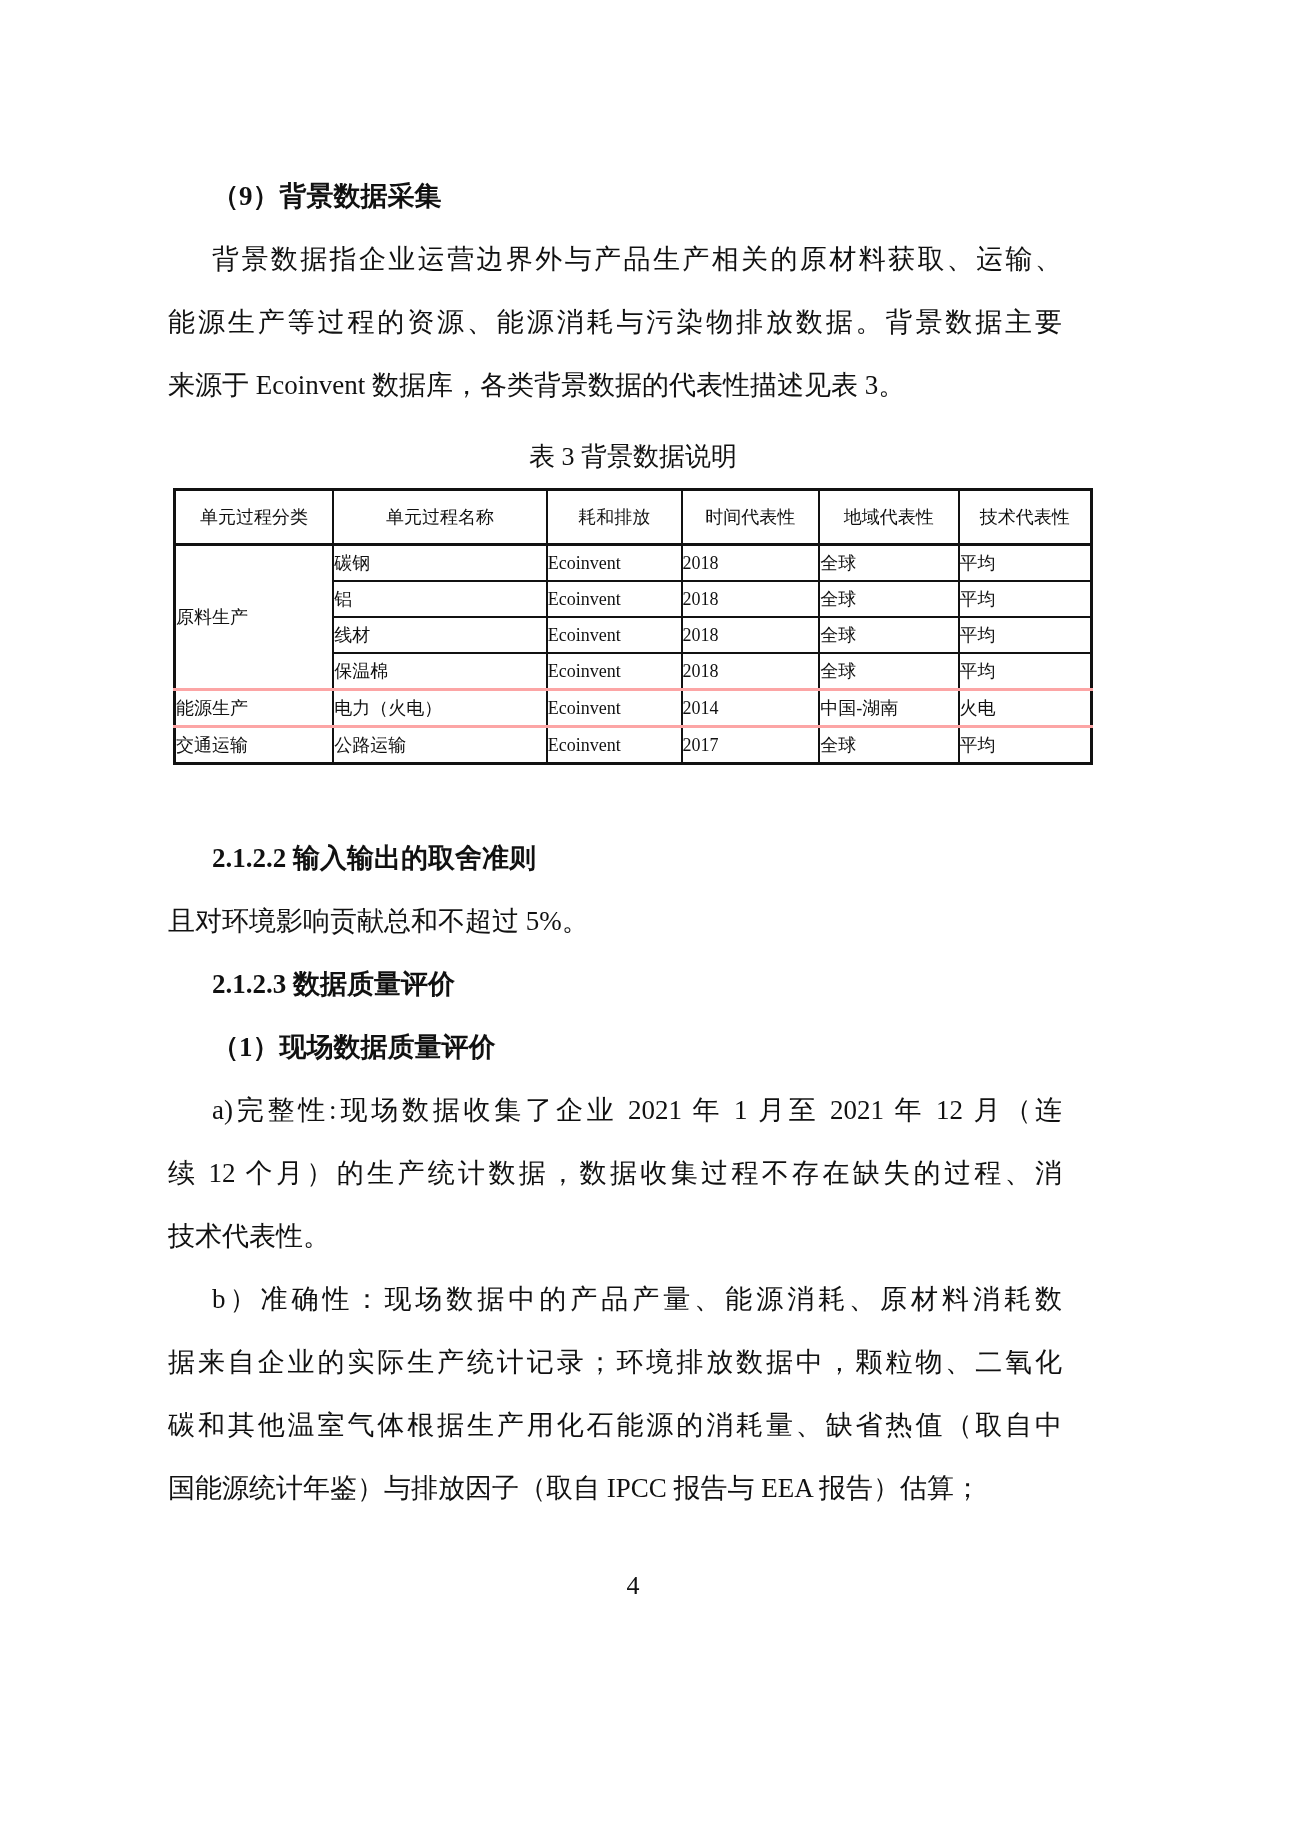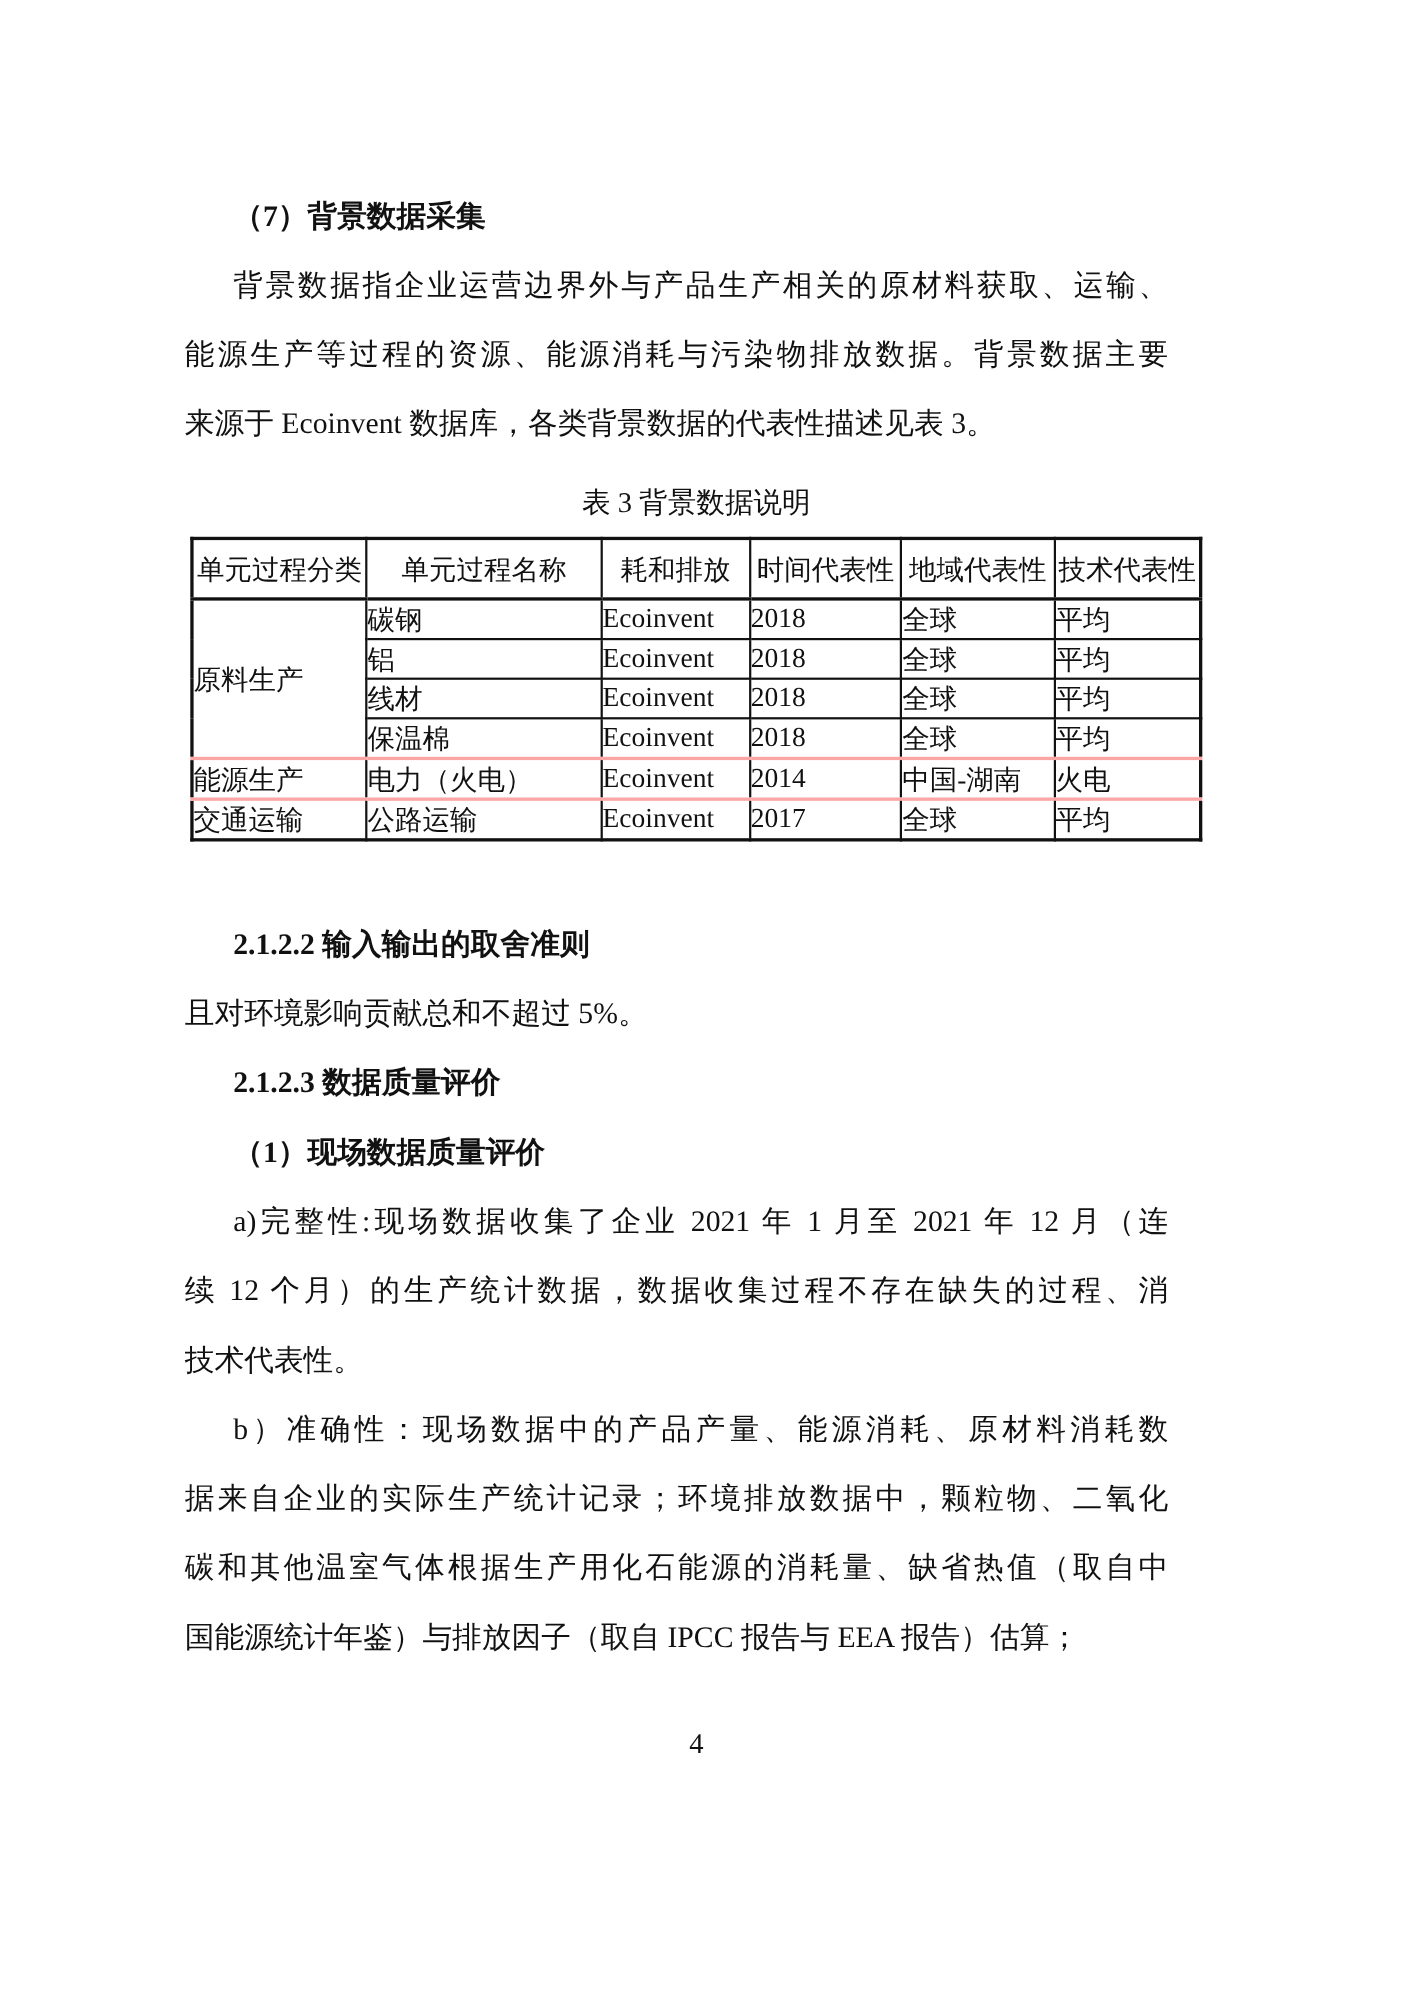--- a/index.html
+++ b/index.html
@@ -50,21 +50,21 @@
   table.bgtable {
     border-collapse: collapse;
     table-layout: fixed;
     width: 920px;
     margin-left: 5px;
     border: 3px solid #111;
   }
   table.bgtable th, table.bgtable td {
     border: 2px solid #111;
     vertical-align: middle;
-    font-size: 25px;
+    font-size: 18px;
     font-weight: normal;
     padding: 0;
     overflow: hidden;
   }
   table.bgtable thead th {
     height: 52px;
     border-bottom: 3px solid #111;
   }
   table.bgtable tbody td { height: 34px; }
   table.bgtable tr.group-start td { border-top: 3px solid #fca5a5; }
@@ -78,21 +78,21 @@
     font-size: 26px;
   }
 </style>
 </head>
 <body>
 
 <div class="page">
 
   <div class="textcol">
 
-    <div class="line bold indent">（7）背景数据采集</div>
+    <div class="line bold indent">（9）背景数据采集</div>
 
     <div class="line just indent">背景数据指企业运营边界外与产品生产相关的原材料获取、运输、</div>
     <div class="line just">能源生产等过程的资源、能源消耗与污染物排放数据。背景数据主要</div>
     <div class="line wrapline">来源于 Ecoinvent 数据库，各类背景数据的代表性描述见表 3。</div>
   </div>
 
   <div class="caption-line">表 3 背景数据说明</div>
 
   <table class="bgtable">
     <colgroup>

